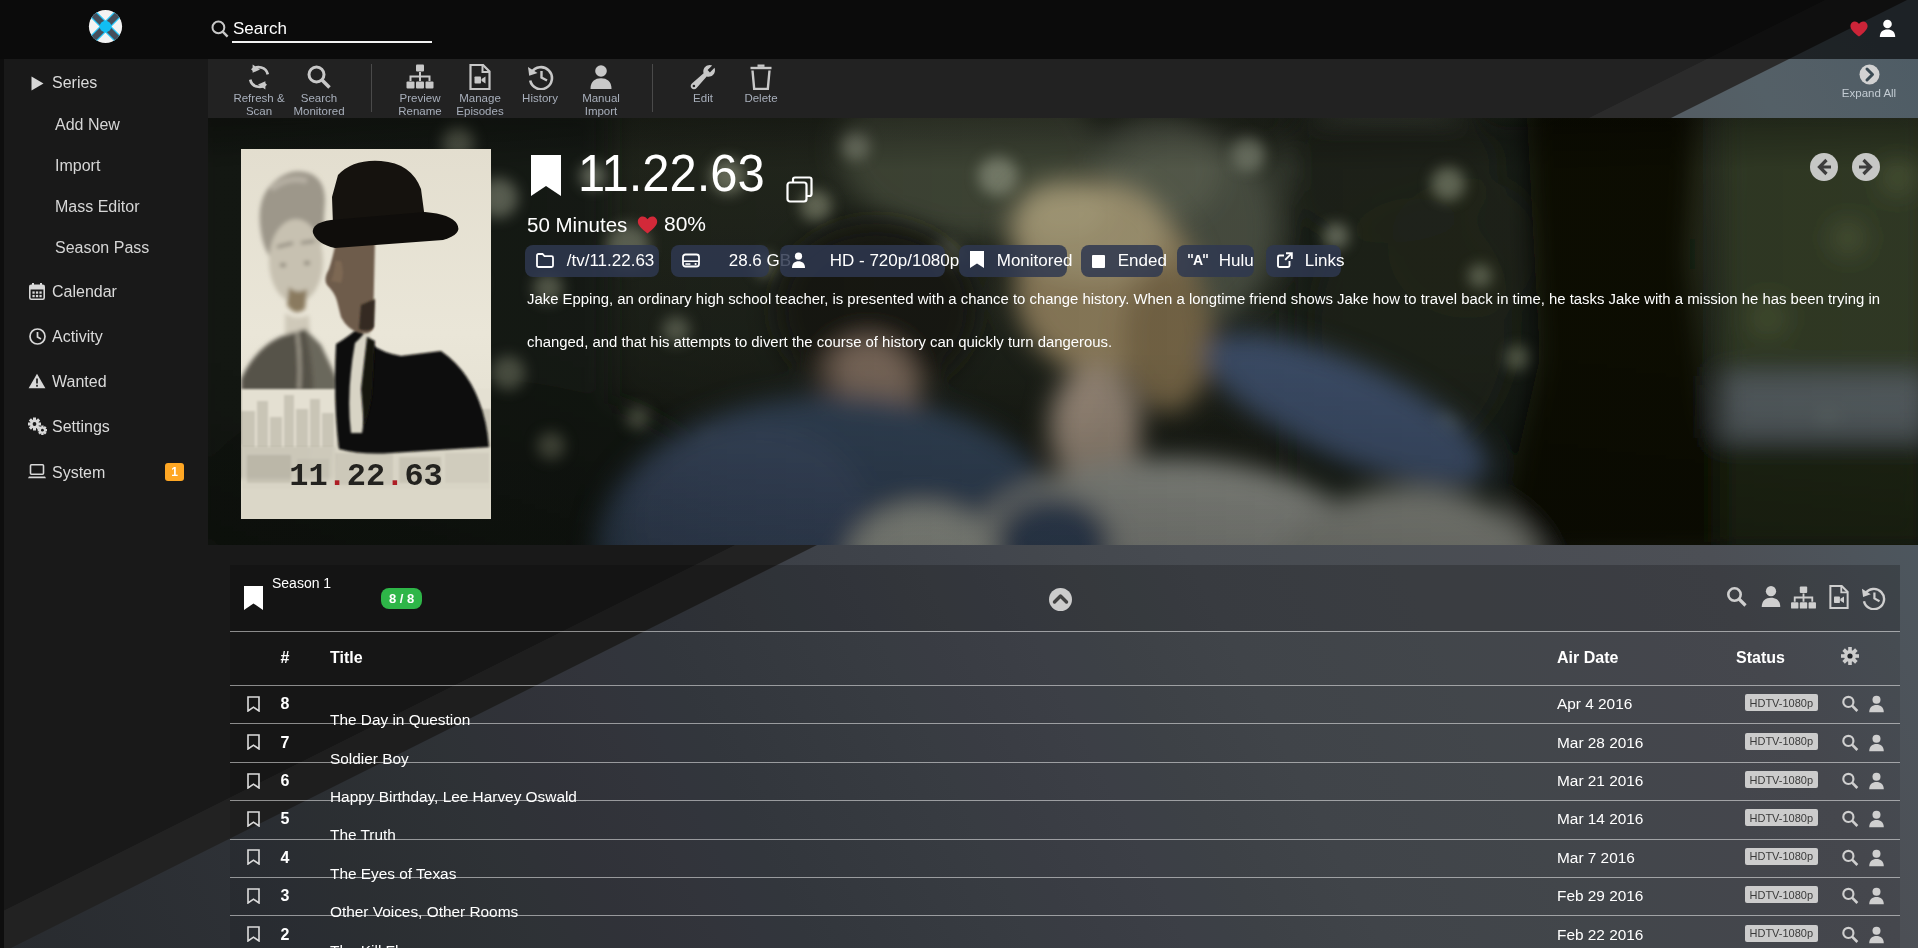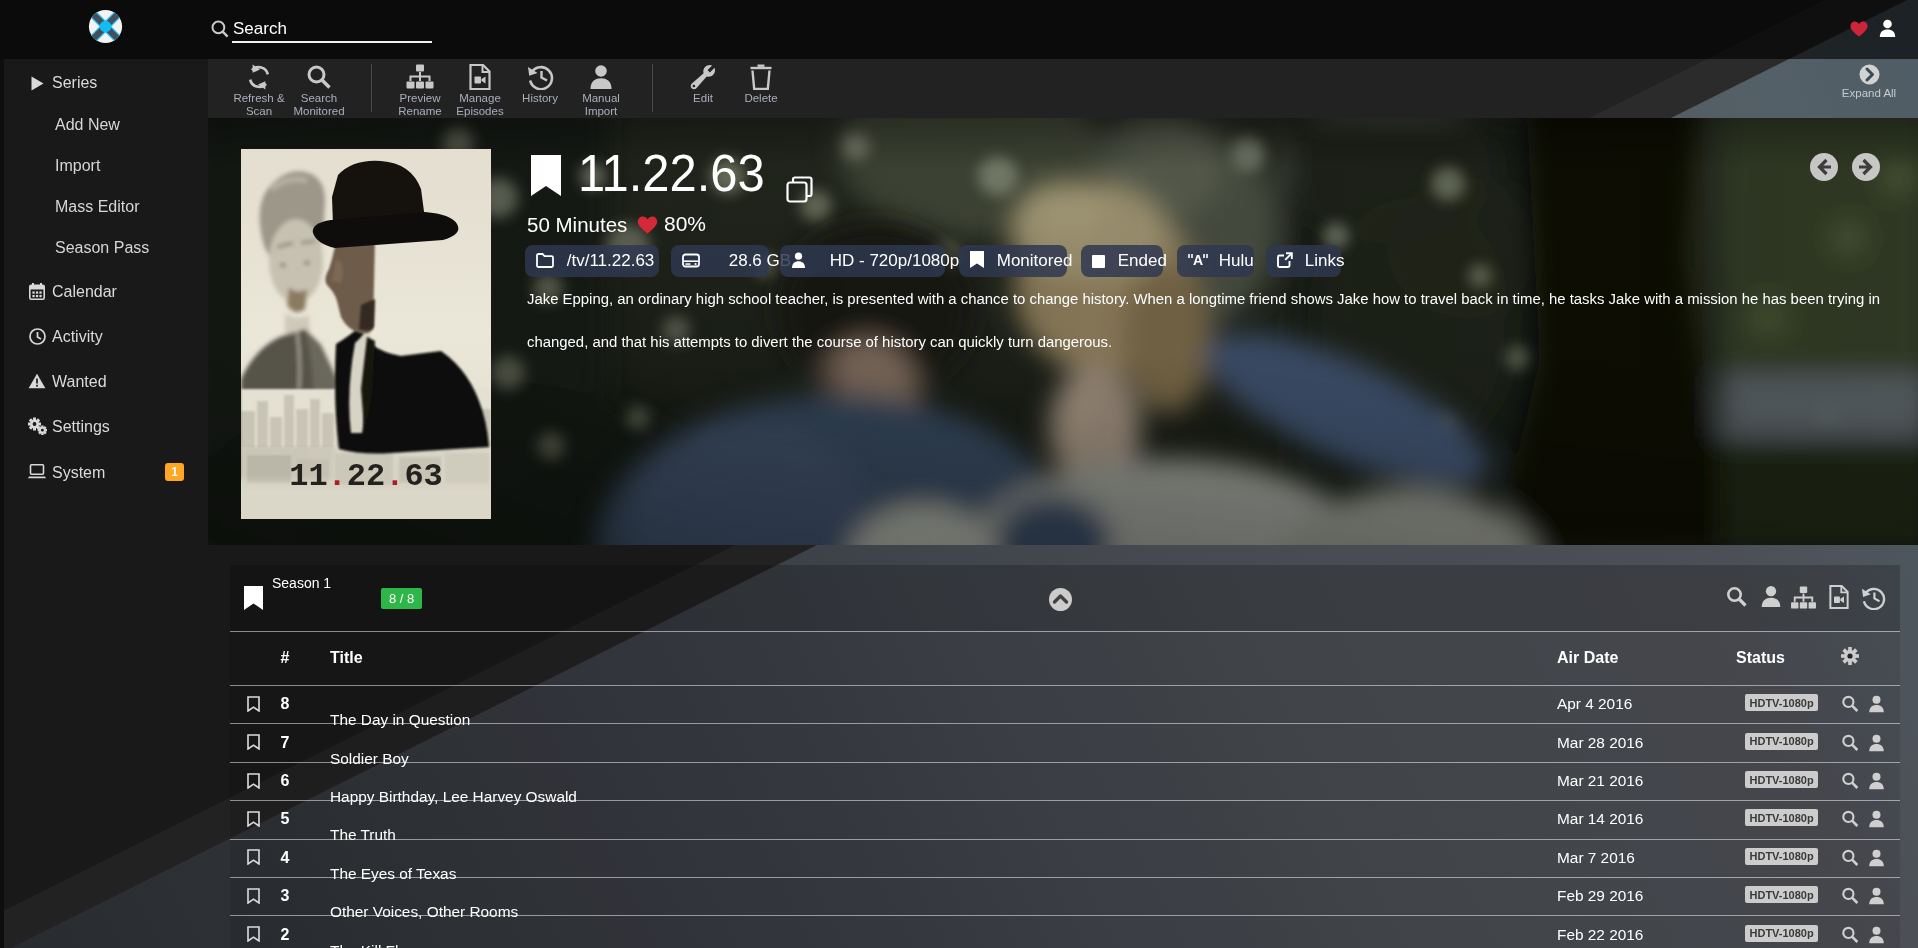--- a/index.html
+++ b/index.html
@@ -28,21 +28,21 @@
 .pill{position:absolute;top:245px;height:32px;background:rgba(47,56,80,0.85);border-radius:8px;color:#fff;font-size:17px;line-height:32px;white-space:nowrap;}
 .pill svg{vertical-align:-2px;}
 #overview{left:527px;top:288.5px;width:1362px;color:#fff;font-size:14.9px;line-height:21.7px;font-weight:400;}
 
 #season-hdr{left:230px;top:565px;width:1670px;height:66px;background:rgba(5,5,5,0.22);}
 #season-tbl{left:230px;top:631px;width:1670px;height:317px;background:rgba(5,5,5,0.09);}
 .hline{position:absolute;left:0;width:1670px;height:1px;background:rgba(255,255,255,0.5);}
 .ep-num{position:absolute;left:35px;width:40px;text-align:center;color:#fff;font-size:16px;font-weight:700;}
 .ep-title{position:absolute;left:100px;color:#fff;font-size:15.4px;font-weight:400;margin-top:16px;}
 .ep-date{position:absolute;left:1327px;color:#fff;font-size:15.4px;}
-.badge-q{position:absolute;left:1515px;background:#ccc;color:#3a3a3a;font-size:11px;font-weight:700;border-radius:2px;padding:2.5px 4.5px;}
+.badge-q{position:absolute;left:1515px;background:#ccc;color:#3a3a3a;font-size:11px;font-weight:400;border-radius:2px;padding:2.5px 4.5px;}
 </style></head>
 <body>
 <div id="page">
 <svg id="bg" width="1918" height="948" viewBox="0 0 1918 948">
   <defs>
     <linearGradient id="bandg" x1="11" y1="948" x2="1907" y2="0" gradientUnits="userSpaceOnUse">
       <stop offset="0" stop-color="#1f2226"></stop>
       <stop offset="0.32" stop-color="#2f333a"></stop>
       <stop offset="0.58" stop-color="#3f434a"></stop>
       <stop offset="0.8" stop-color="#44484e"></stop>
@@ -496,21 +496,21 @@
 <svg class="abs" style="left:1852px;top:153px" width="28" height="28" viewBox="0 0 28 28">
  <circle cx="14" cy="14" r="14" fill="#d4d4d4" opacity="0.92"></circle>
  <path d="M11.5,7 L18.5,14 L11.5,21 M18.5,14 L7,14" fill="none" stroke="#3d3d3d" stroke-width="3.2"></path>
 </svg>
 
 <div id="season-hdr" class="abs">
  <svg class="abs" style="left:14px;top:21px" width="19" height="24" viewBox="0 0 19 24">
         <path d="M0,0 L19,0 L19,24 L9.5,17.5 L0,24 Z" fill="#fff"></path>
       </svg>
  <div class="abs" style="left:42px;top:10px;color:#fff;font-size:14px;">Season 1</div>
- <div class="abs" style="left:151px;top:23px;background:#2eb648;color:#fff;font-size:13px;font-weight:400;border-radius:2px;padding:3px 8px;text-align:center;">8 / 8</div>
+ <div class="abs" style="left:151px;top:23px;background:#2eb648;color:#fff;font-size:13px;font-weight:700;border-radius:8px;padding:3px 8px;text-align:center;">8 / 8</div>
  <svg class="abs" style="left:819px;top:23px" width="23" height="23" viewBox="0 0 23 23">
         <circle cx="11.5" cy="11.5" r="11.5" fill="#ccc"></circle>
         <path d="M5.5,14 L11.5,8 L17.5,14" fill="none" stroke="#424242" stroke-width="3.4" stroke-linecap="round" stroke-linejoin="round"></path>
       </svg>
  <svg class="abs" style="left:1496px;top:21px" width="21" height="22" viewBox="0 0 21 22">
         <circle cx="8.5" cy="8.5" r="6.2" fill="none" stroke="#cfcfcf" stroke-width="2.6"></circle>
         <path d="M13,13 L19.5,19.5" stroke="#cfcfcf" stroke-width="3.2"></path>
       </svg>
  <svg class="abs" style="left:1530px;top:20px" width="22" height="23" viewBox="0 0 24 26">
         <circle cx="12" cy="7" r="5.8" fill="#cfcfcf"></circle>

